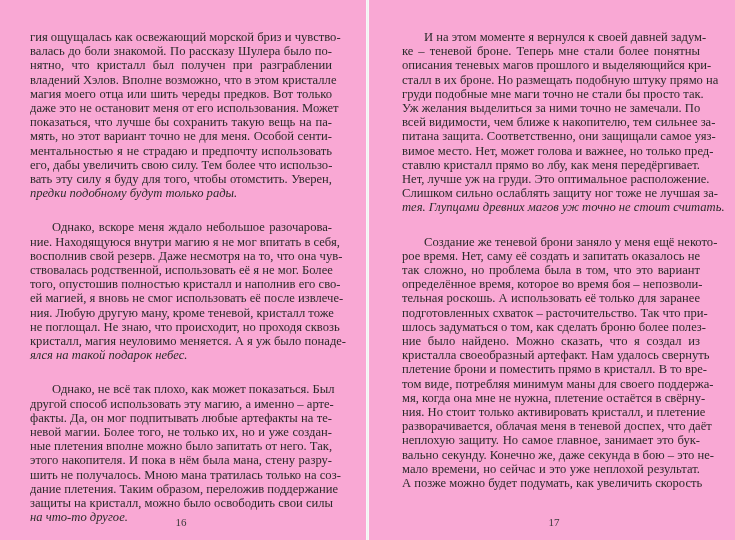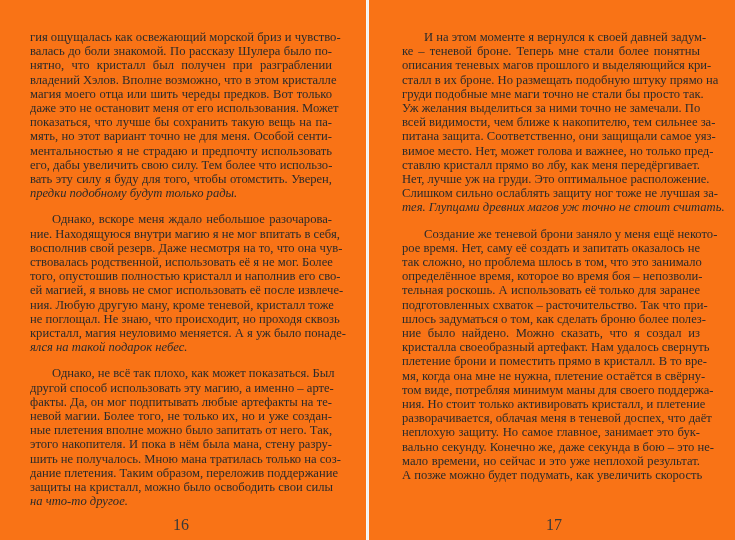--- a/index.html
+++ b/index.html
@@ -1,36 +1,36 @@
 <!DOCTYPE html>
 <html><head>
 <meta charset="utf-8">
 <style>
   html, body { margin: 0; padding: 0; background: #ffffff; }
   body { width: 735px; height: 540px; position: relative; overflow: hidden; }
-  .spread { position: absolute; left: 0; top: 0; width: 735px; height: 540px; background: #f97316; }
+  .spread { position: absolute; left: 0; top: 0; width: 735px; height: 540px; background: #f9a8d4; }
   .page { position: absolute; top: 0; height: 540px; }
   .page.left { left: 0; width: 368px; }
   .page.right { left: 368px; width: 367px; }
   .gutter { position: absolute; left: 366px; top: 0; width: 3px; height: 540px;
             background: linear-gradient(to right, #fafafa, #f1f1f1, #fafafa); }
   .text { position: absolute; top: 30px;
           font-family: "Liberation Serif", "DejaVu Serif", serif;
           font-size: 12.6px; line-height: 14.2px; color: #2b2b2b;
           text-align: justify; hyphens: manual; }
   .page.left .text { left: 30px; width: 302px; }
   .page.right .text { left: 34px; width: 298px; }
   .line { display: block; white-space: nowrap; text-align-last: justify; text-align: justify; }
   .line.last { text-align-last: left; font-style: italic; }
   .line.indent { text-indent: 22px; }
   .para { margin: 0; }
-  .para + .para { margin-top: 12px; }
+  .para + .para { margin-top: 20px; }
   .folio { position: absolute; top: 516px; width: 40px; text-align: center;
            font-family: "Liberation Serif", "DejaVu Serif", serif;
-           font-size: 16px; color: #3a3a3a; }
+           font-size: 11px; color: #3a3a3a; }
   .page.left .folio { left: 161px; }
   .page.right .folio { left: 166px; }
 </style>
 </head>
 <body>
 
 <div class="spread">
 
   <div class="page left">
     <div class="text" id="left-text">
@@ -91,30 +91,30 @@
           <span class="line">питана защита. Соответственно, они защищали самое уяз-</span>
           <span class="line">вимое место. Нет, может голова и важнее, но только пред-</span>
           <span class="line">ставлю кристалл прямо во лбу, как меня передёргивает.</span>
           <span class="line">Нет, лучше уж на груди. Это оптимальное расположение.</span>
           <span class="line">Слишком сильно ослаблять защиту ног тоже не лучшая за-</span>
           <span class="line last">тея. Глупцами древних магов уж точно не стоит считать.</span>
         </div>
         <div class="para">
           <span class="line indent">Создание же теневой брони заняло у меня ещё некото-</span>
           <span class="line">рое время. Нет, саму её создать и запитать оказалось не</span>
-          <span class="line">так сложно, но проблема шлось в том, что это занимало</span>
+          <span class="line">так сложно, но проблема была в том, что это вариант</span>
           <span class="line">определённое время, которое во время боя – непозволи-</span>
           <span class="line">тельная роскошь. А использовать её только для заранее</span>
           <span class="line">подготовленных схваток – расточительство. Так что при-</span>
           <span class="line">шлось задуматься о том, как сделать броню более полез-</span>
           <span class="line">ние было найдено. Можно сказать, что я создал из</span>
           <span class="line">кристалла своеобразный артефакт. Нам удалось свернуть</span>
           <span class="line">плетение брони и поместить прямо в кристалл. В то вре-</span>
+          <span class="line">том виде, потребляя минимум маны для своего поддержа-</span>
           <span class="line">мя, когда она мне не нужна, плетение остаётся в свёрну-</span>
-          <span class="line">том виде, потребляя минимум маны для своего поддержа-</span>
           <span class="line">ния. Но стоит только активировать кристалл, и плетение</span>
           <span class="line">разворачивается, облачая меня в теневой доспех, что даёт</span>
           <span class="line">неплохую защиту. Но самое главное, занимает это бук-</span>
           <span class="line">вально секунду. Конечно же, даже секунда в бою – это не-</span>
           <span class="line">мало времени, но сейчас и это уже неплохой результат.</span>
           <span class="line">А позже можно будет подумать, как увеличить скорость</span>
         </div>
       </div>
     <div class="folio">17</div>
   </div>

